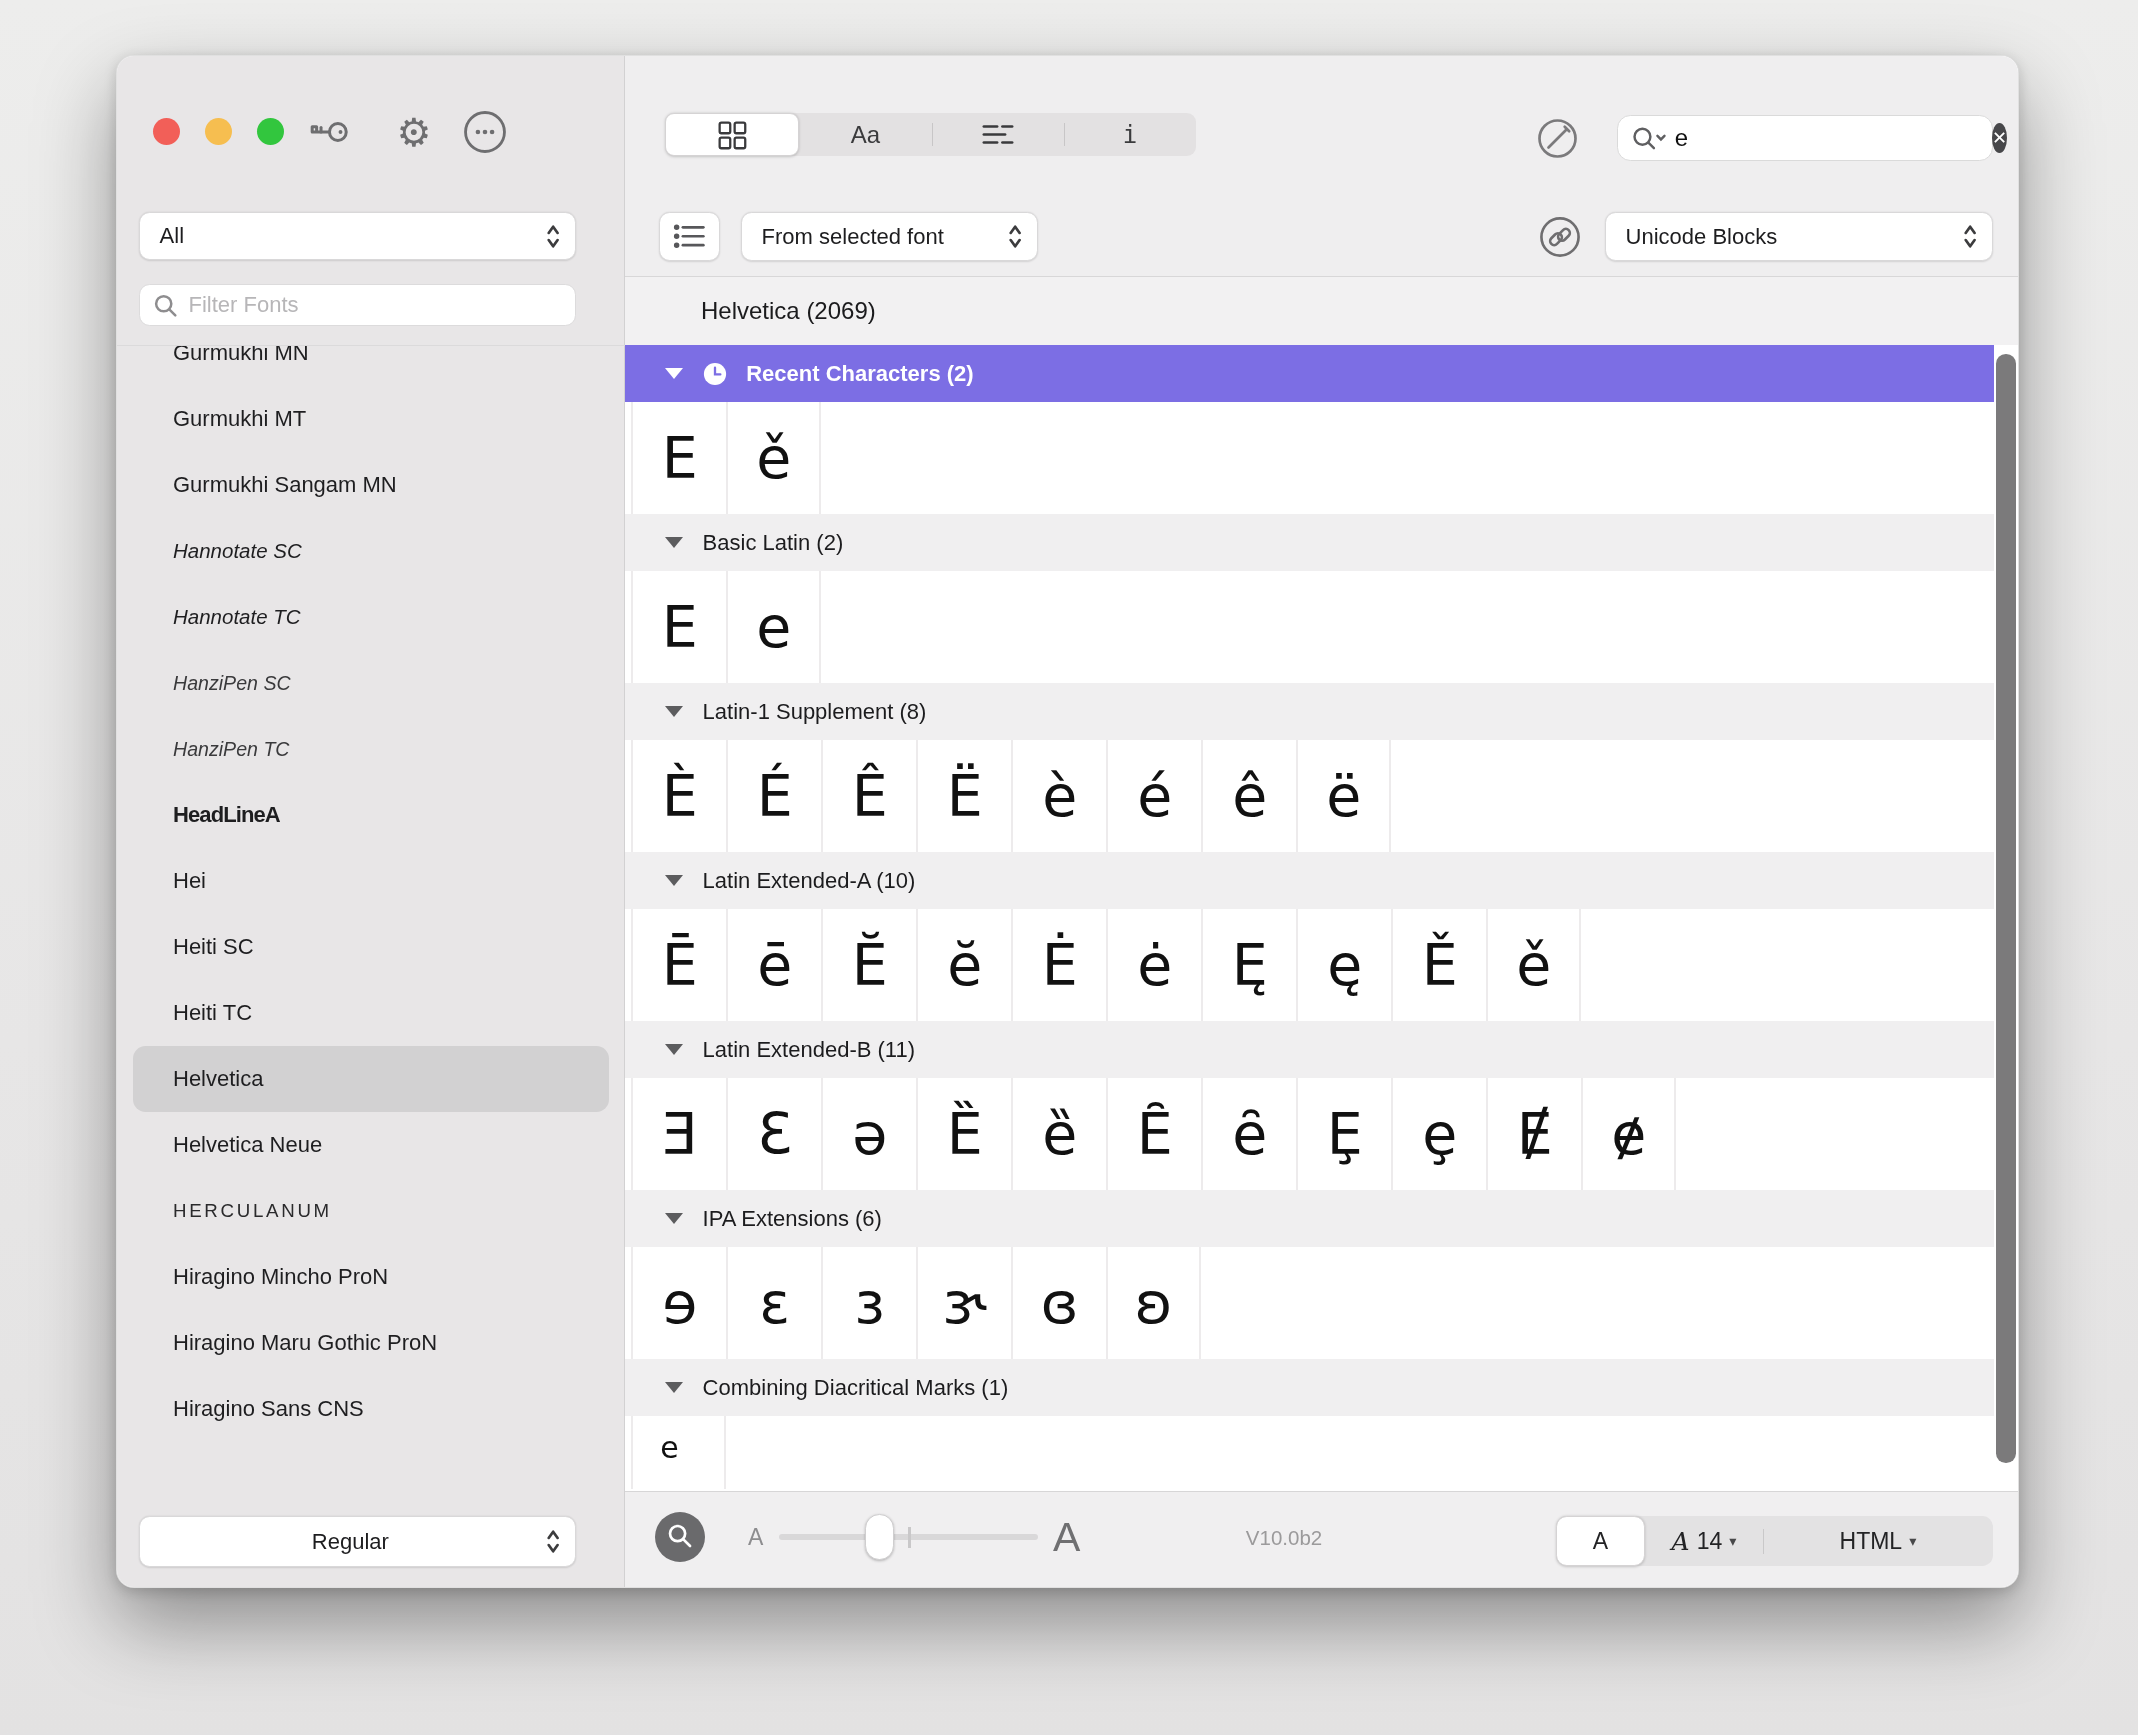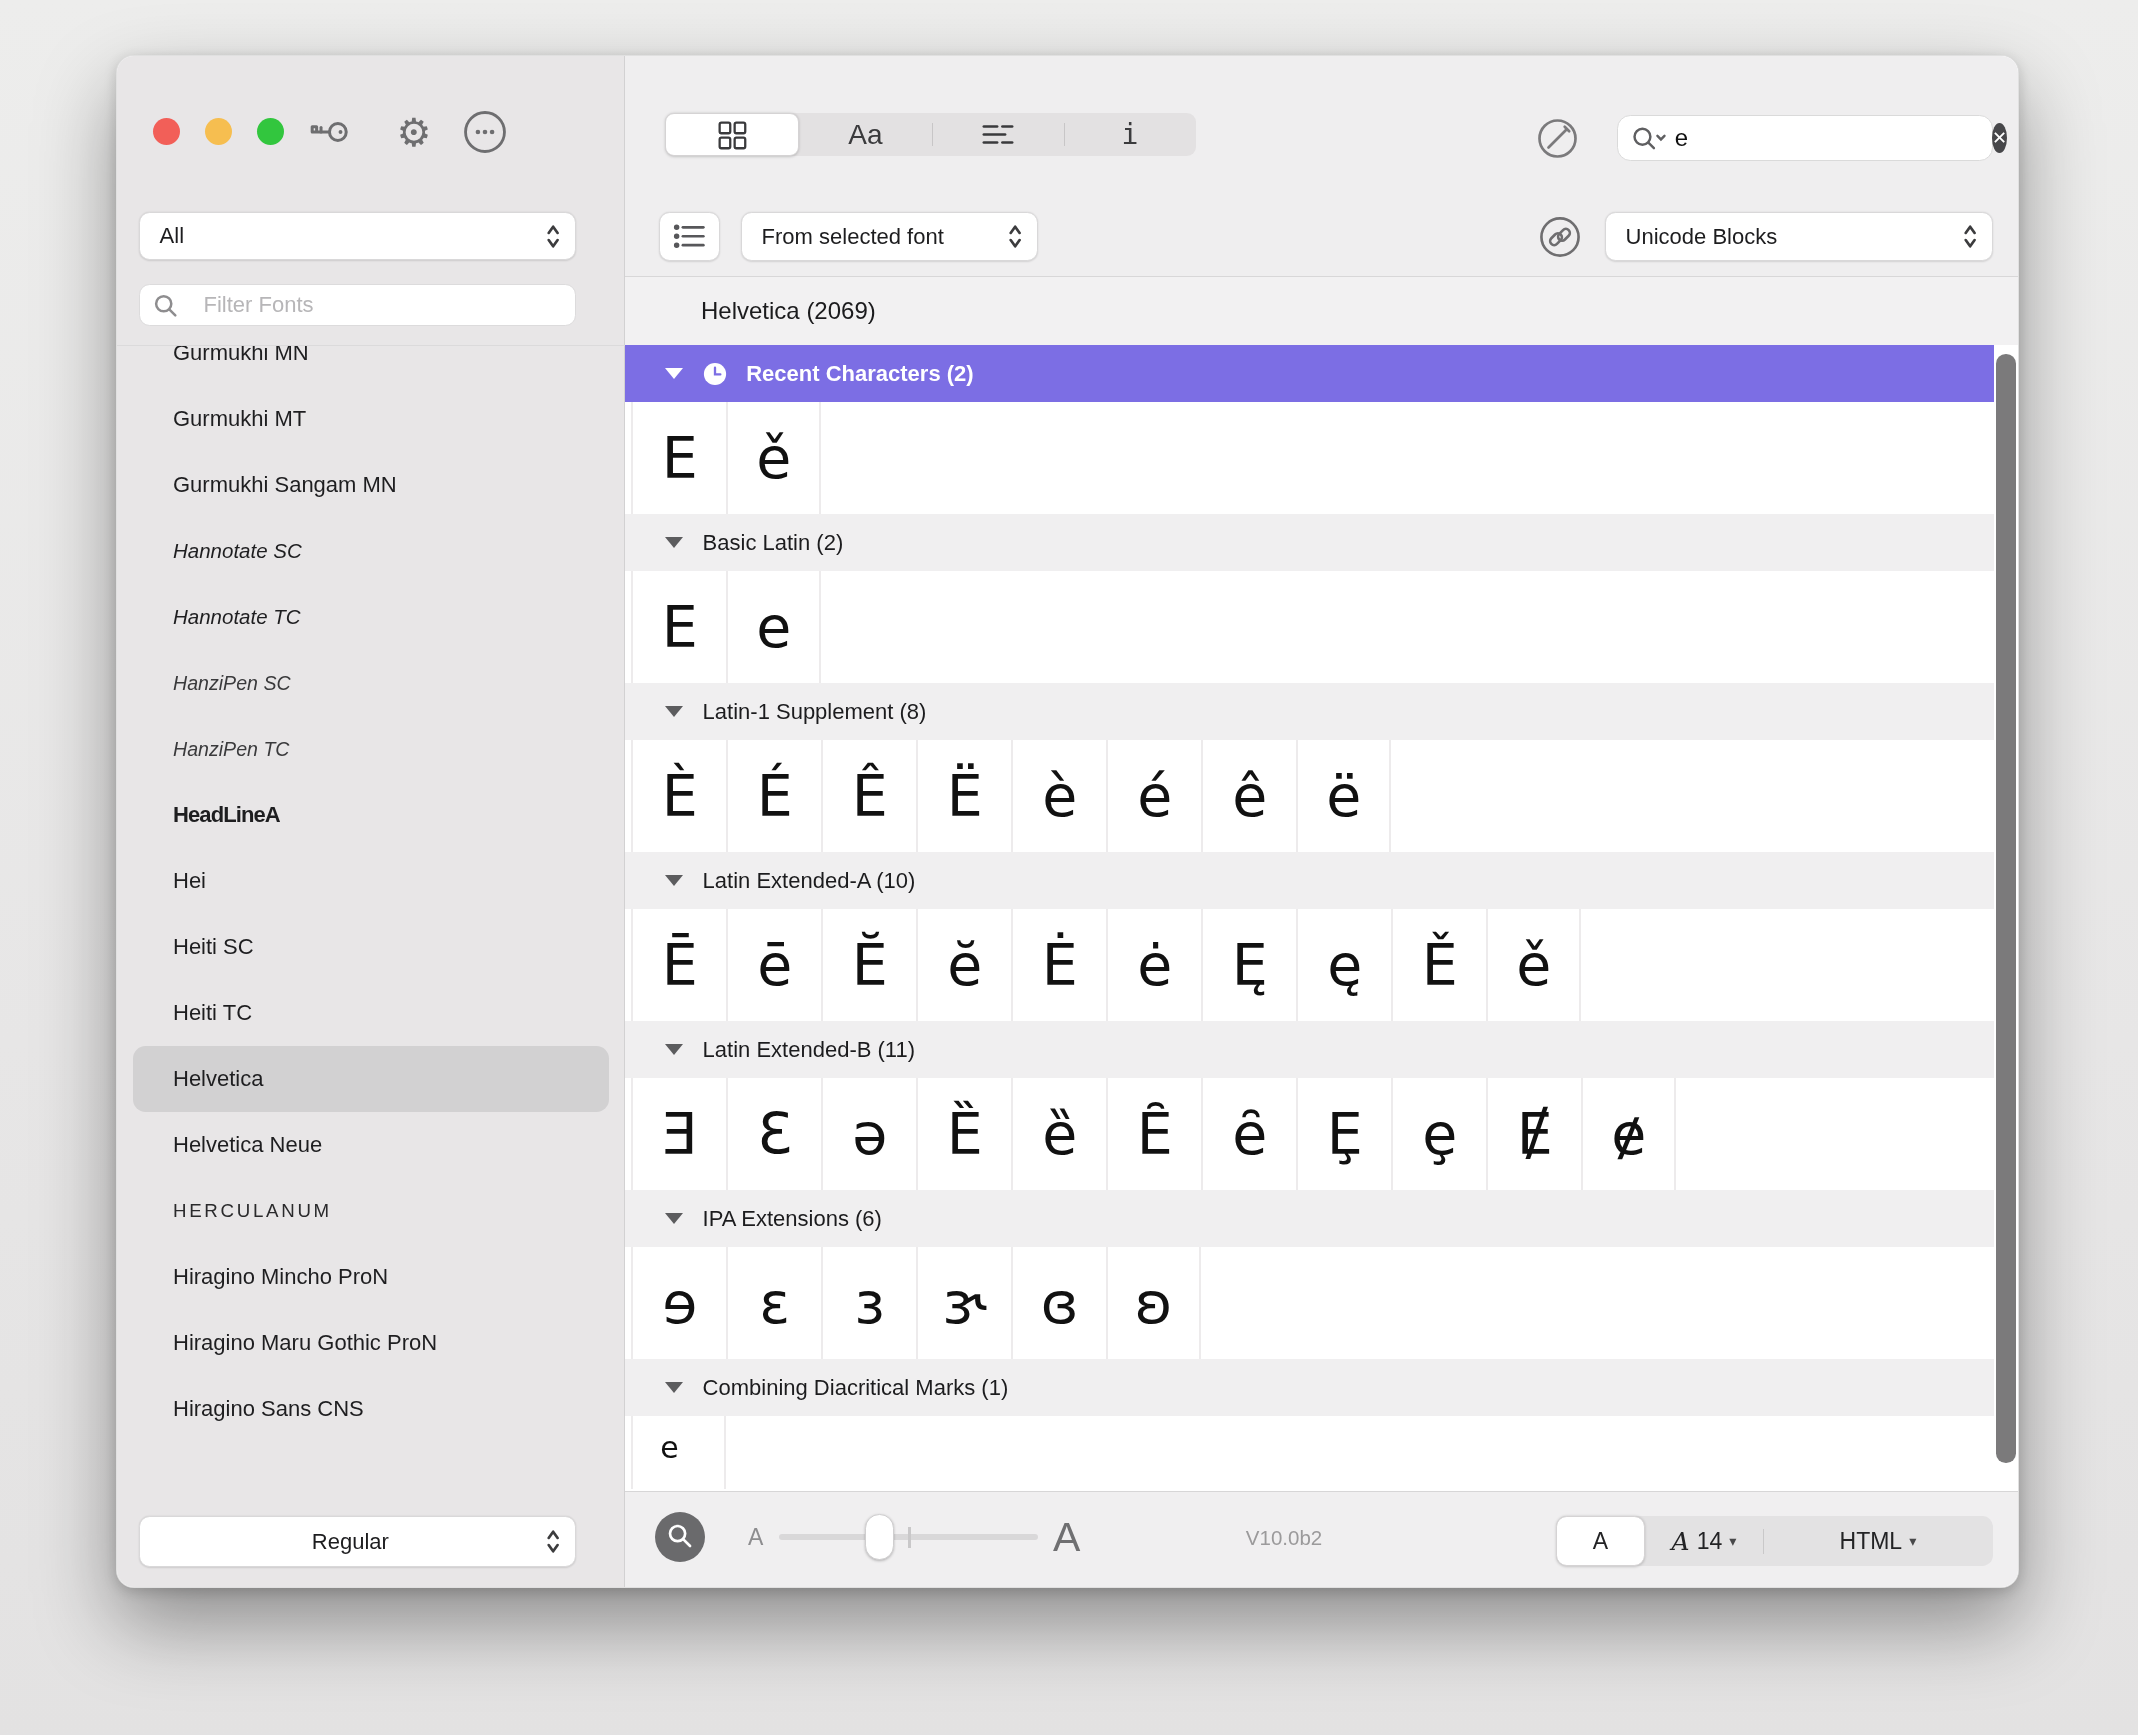--- a/index.html
+++ b/index.html
@@ -14,38 +14,38 @@
   .light{width:27px;height:27px;border-radius:50%;}
   .icon-btn{position:absolute;width:48px;height:48px;display:flex;align-items:center;justify-content:center;}
   .select{position:absolute;background:#fff;border-radius:10.7px;border:0.9px solid #d9d8d9;
           box-shadow:0 0.9px 1.8px rgba(0,0,0,.12);display:flex;align-items:center;padding:0 14.3px 0 19.6px;
           font-size:22px;color:#1d1d1f;}
   .select .spacer{flex:1;}
   .all-select{left:22px;top:156px;width:437px;height:48px;}
   .style-select{left:22px;top:1460px;width:437px;height:51px;justify-content:center;padding:0 14.3px;}
   .style-select .label{flex:1;text-align:center;}
   .filter{position:absolute;left:22px;top:228px;width:437px;height:42px;background:#fff;border:0.9px solid #dcdbdc;
-          border-radius:10.7px;display:flex;align-items:center;padding:0 12.5px;gap:24px;}
+          border-radius:10.7px;display:flex;align-items:center;padding:0 12.5px;gap:9px;}
   .filter input{border:0;outline:0;flex:1;font-size:22px;color:#1d1d1f;background:transparent;}
   .filter input::placeholder{color:#b7b6b8;}
   .font-list{position:absolute;left:0;top:289px;width:508px;height:1142px;overflow:hidden;border-top:0.9px solid #dbdadb;}
   .fi{height:66px;display:flex;align-items:center;padding-left:40px;font-size:22px;color:#1e1e20;margin:0 16px;border-radius:12.5px;}
   .fi.clipped{margin-top:-26px;}
   .fi.selected{background:#d2d1d2;}
   .fi.hand{font-style:italic;font-family:"DejaVu Serif",serif;font-size:20.5px;}
   .fi.pen{font-style:italic;font-family:"DejaVu Sans",sans-serif;font-size:19.6px;color:#3a3a3c;}
   .fi.head{font-weight:bold;letter-spacing:-0.9px;}
   .fi.herc{font-size:18.7px;letter-spacing:2.7px;color:#2a2a2c;}
   .fi.serif{font-family:"Liberation Serif",serif;}
   .fi.dim{color:#a9a8aa;}
   
   .main{position:absolute;left:508px;top:0;width:1395px;height:1533px;background:#fff;}
   .toolbar{position:absolute;left:0;top:0;width:1395px;height:221px;background:#efeeef;border-bottom:0.9px solid #d8d7d8;}
   .seg{position:absolute;left:40px;top:57px;width:531px;height:43px;background:#e3e1e2;border-radius:9px;display:flex;}
-  .seg .s{flex:1;display:flex;align-items:center;justify-content:center;position:relative;font-size:28px;color:#3b3b3d;}
+  .seg .s{flex:1;display:flex;align-items:center;justify-content:center;position:relative;font-size:24px;color:#3b3b3d;}
   .seg .s.sel{background:#fff;border-radius:9px;border:0.9px solid #d5d3d4;box-shadow:0 0.9px 2.7px rgba(0,0,0,.18);}
   .seg .s.divL::before{content:"";position:absolute;left:0;top:9.8px;width:0.9px;height:23px;background:#c8c6c7;}
   .mono{font-family:"DejaVu Sans Mono",monospace;}
   .search{position:absolute;left:992px;top:59px;width:376px;height:46px;background:#fff;border:0.9px solid #dadada;
           border-radius:13.4px;display:flex;align-items:center;padding:0 9px 0 12.5px;gap:5.3px;}
   .search input{border:0;outline:0;flex:1;font-size:24px;color:#111;background:transparent;}
   .clear-btn{width:30px;height:30px;border-radius:50%;background:#47474a;color:#fff;display:flex;align-items:center;
              justify-content:center;font-size:18px;line-height:1;}
   .sq-btn{position:absolute;left:34px;top:156px;width:61px;height:49px;background:#fff;border:0.9px solid #d9d8d9;
           border-radius:10.7px;box-shadow:0 0.9px 1.8px rgba(0,0,0,.12);display:flex;align-items:center;justify-content:center;}

